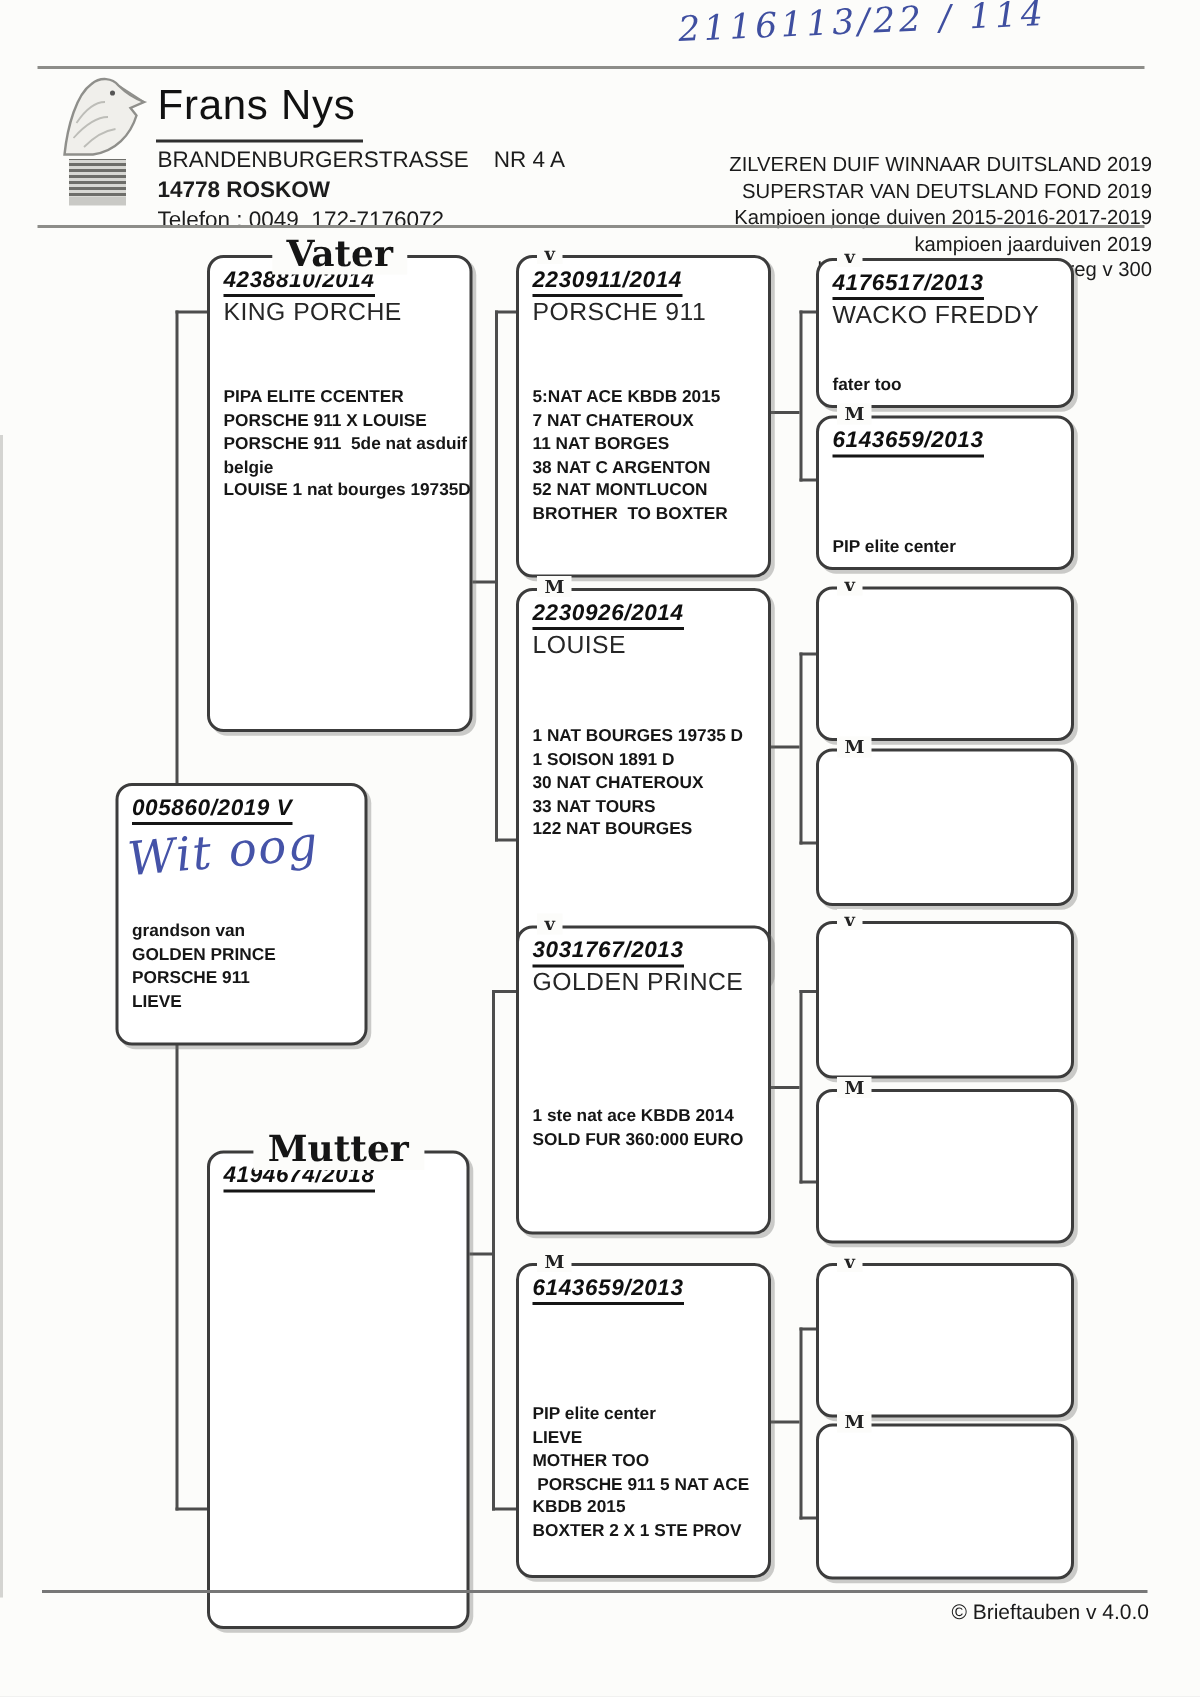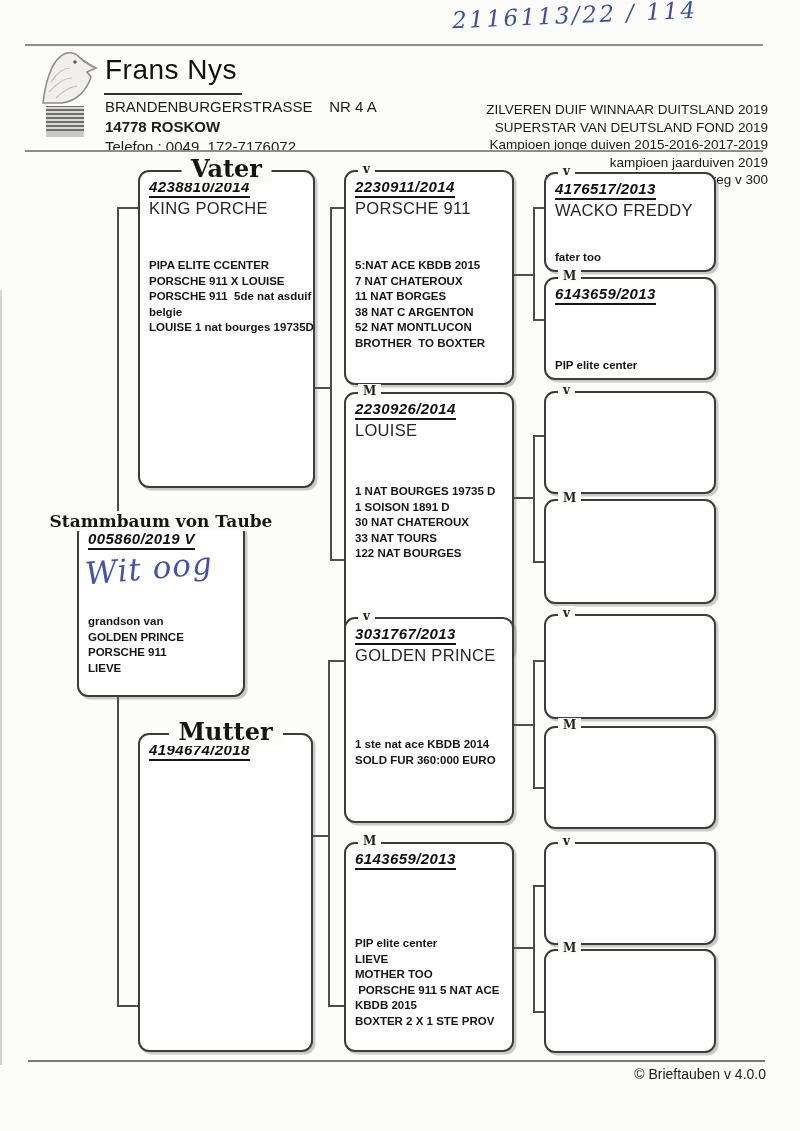--- a/index.html
+++ b/index.html
@@ -114,32 +114,31 @@
     <div class="lines" style="margin-top:40px;">
         <div class="tline">PIPA ELITE CCENTER</div>
         <div class="tline">PORSCHE 911 X LOUISE</div>
         <div class="tline">PORSCHE 911  5de nat asduif</div>
         <div class="tline">belgie</div>
         <div class="tline">LOUISE 1 nat bourges 19735D</div>
       </div>
   </div>
 
   <div class="pbox" style="left:77px;top:522px;width:168px;height:175px;z-index:3;">
-    <div class="boxlabel fraktur-md">Stammbaum von Taube</div>
     <div><span class="ring">005860/2019 V</span></div>
     <div id="subject-hand">Wit oog</div>
     <div class="lines" style="margin-top:64px;">
         <div class="tline">grandson van</div>
         <div class="tline">GOLDEN PRINCE</div>
         <div class="tline">PORSCHE 911</div>
         <div class="tline">LIEVE</div>
       </div>
   </div>
 
-  <div class="pbox" style="left:138px;top:733px;width:175px;height:319px;">
+  <div class="pbox" style="left:138px;top:767px;width:175px;height:319px;">
     <div class="boxlabel fraktur-lg">Mutter</div>
     <div><span class="ring">4194674/2018</span></div>
   </div>
 
   <div class="pbox" style="left:344px;top:170px;width:170px;height:215px;">
     <div class="sexlabel">v</div>
     <div><span class="ring">2230911/2014</span></div>
     <div class="pname">PORSCHE 911</div>
     <div class="lines" style="margin-top:40px;">
         <div class="tline">5:NAT ACE KBDB 2015</div>

